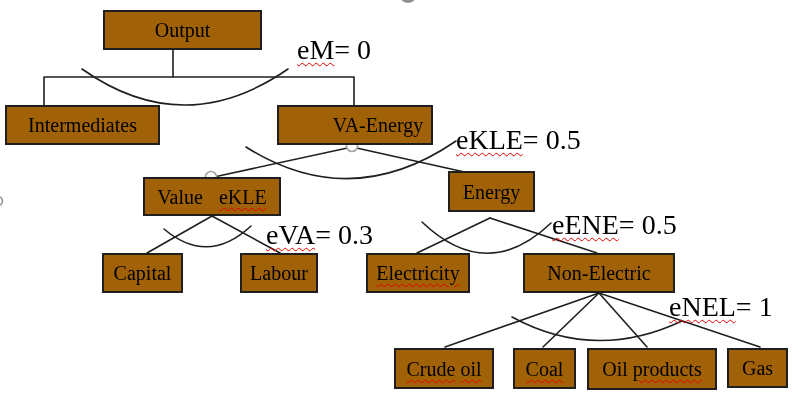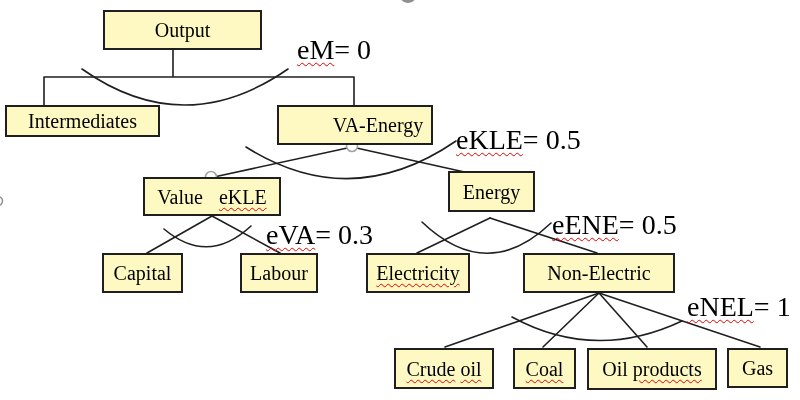--- a/index.html
+++ b/index.html
@@ -14,21 +14,21 @@
   }
   .wires {
     position: absolute;
     left: 0; top: 0;
     width: 800px; height: 400px;
   }
   .box {
     position: absolute;
     box-sizing: border-box;
     border: 2px solid #1f1f1f;
-    background: #fef9c3;
+    background: #a16207;
     display: flex;
     align-items: center;
     justify-content: center;
     gap: 5px;
     font-size: 20px;
     line-height: 1;
     white-space: nowrap;
   }
   .elabel {
     position: absolute;
@@ -78,21 +78,21 @@
     <circle cx="211" cy="177" r="5.5" fill="#ffffff" stroke="#a3a3a3" stroke-width="1.6"></circle>
 
     <ellipse cx="408" cy="-2" rx="7" ry="5" fill="#909090" stroke="none"></ellipse>
     <circle cx="-2" cy="201" r="4.5" fill="#ffffff" stroke="#909090" stroke-width="1.5"></circle>
   </svg>
 
   <div class="box" style="left:103px;top:10px;width:159px;height:40px;">
     <span>Output</span>
   </div>
 
-  <div class="box" style="left:5px;top:105px;width:155px;height:32px;justify-content:center;">
+  <div class="box" style="left:5px;top:105px;width:155px;height:40px;justify-content:center;">
     <span>Intermediates</span>
   </div>
 
   <div class="box" style="left:277px;top:105px;width:156px;height:40px;padding-left:46px;">
     <span>VA-Energy</span>
   </div>
 
   <div class="box" style="left:143px;top:177px;width:138px;height:39px;gap:16px;">
     <span>Value</span>
     <span class="sq">eKLE</span>
@@ -149,18 +149,18 @@
   <div class="elabel" style="left:266px;top:220px;">
     <span class="sq">eVA</span>
     <span>= 0.3</span>
   </div>
 
   <div class="elabel" style="left:552px;top:210px;">
     <span class="sq">eENE</span>
     <span>= 0.5</span>
   </div>
 
-  <div class="elabel" style="left:687px;top:292px;">
+  <div class="elabel" style="left:669px;top:292px;">
     <span class="sq">eNEL</span>
     <span>= 1</span>
   </div>
 
 </div>
 
 </body></html>

